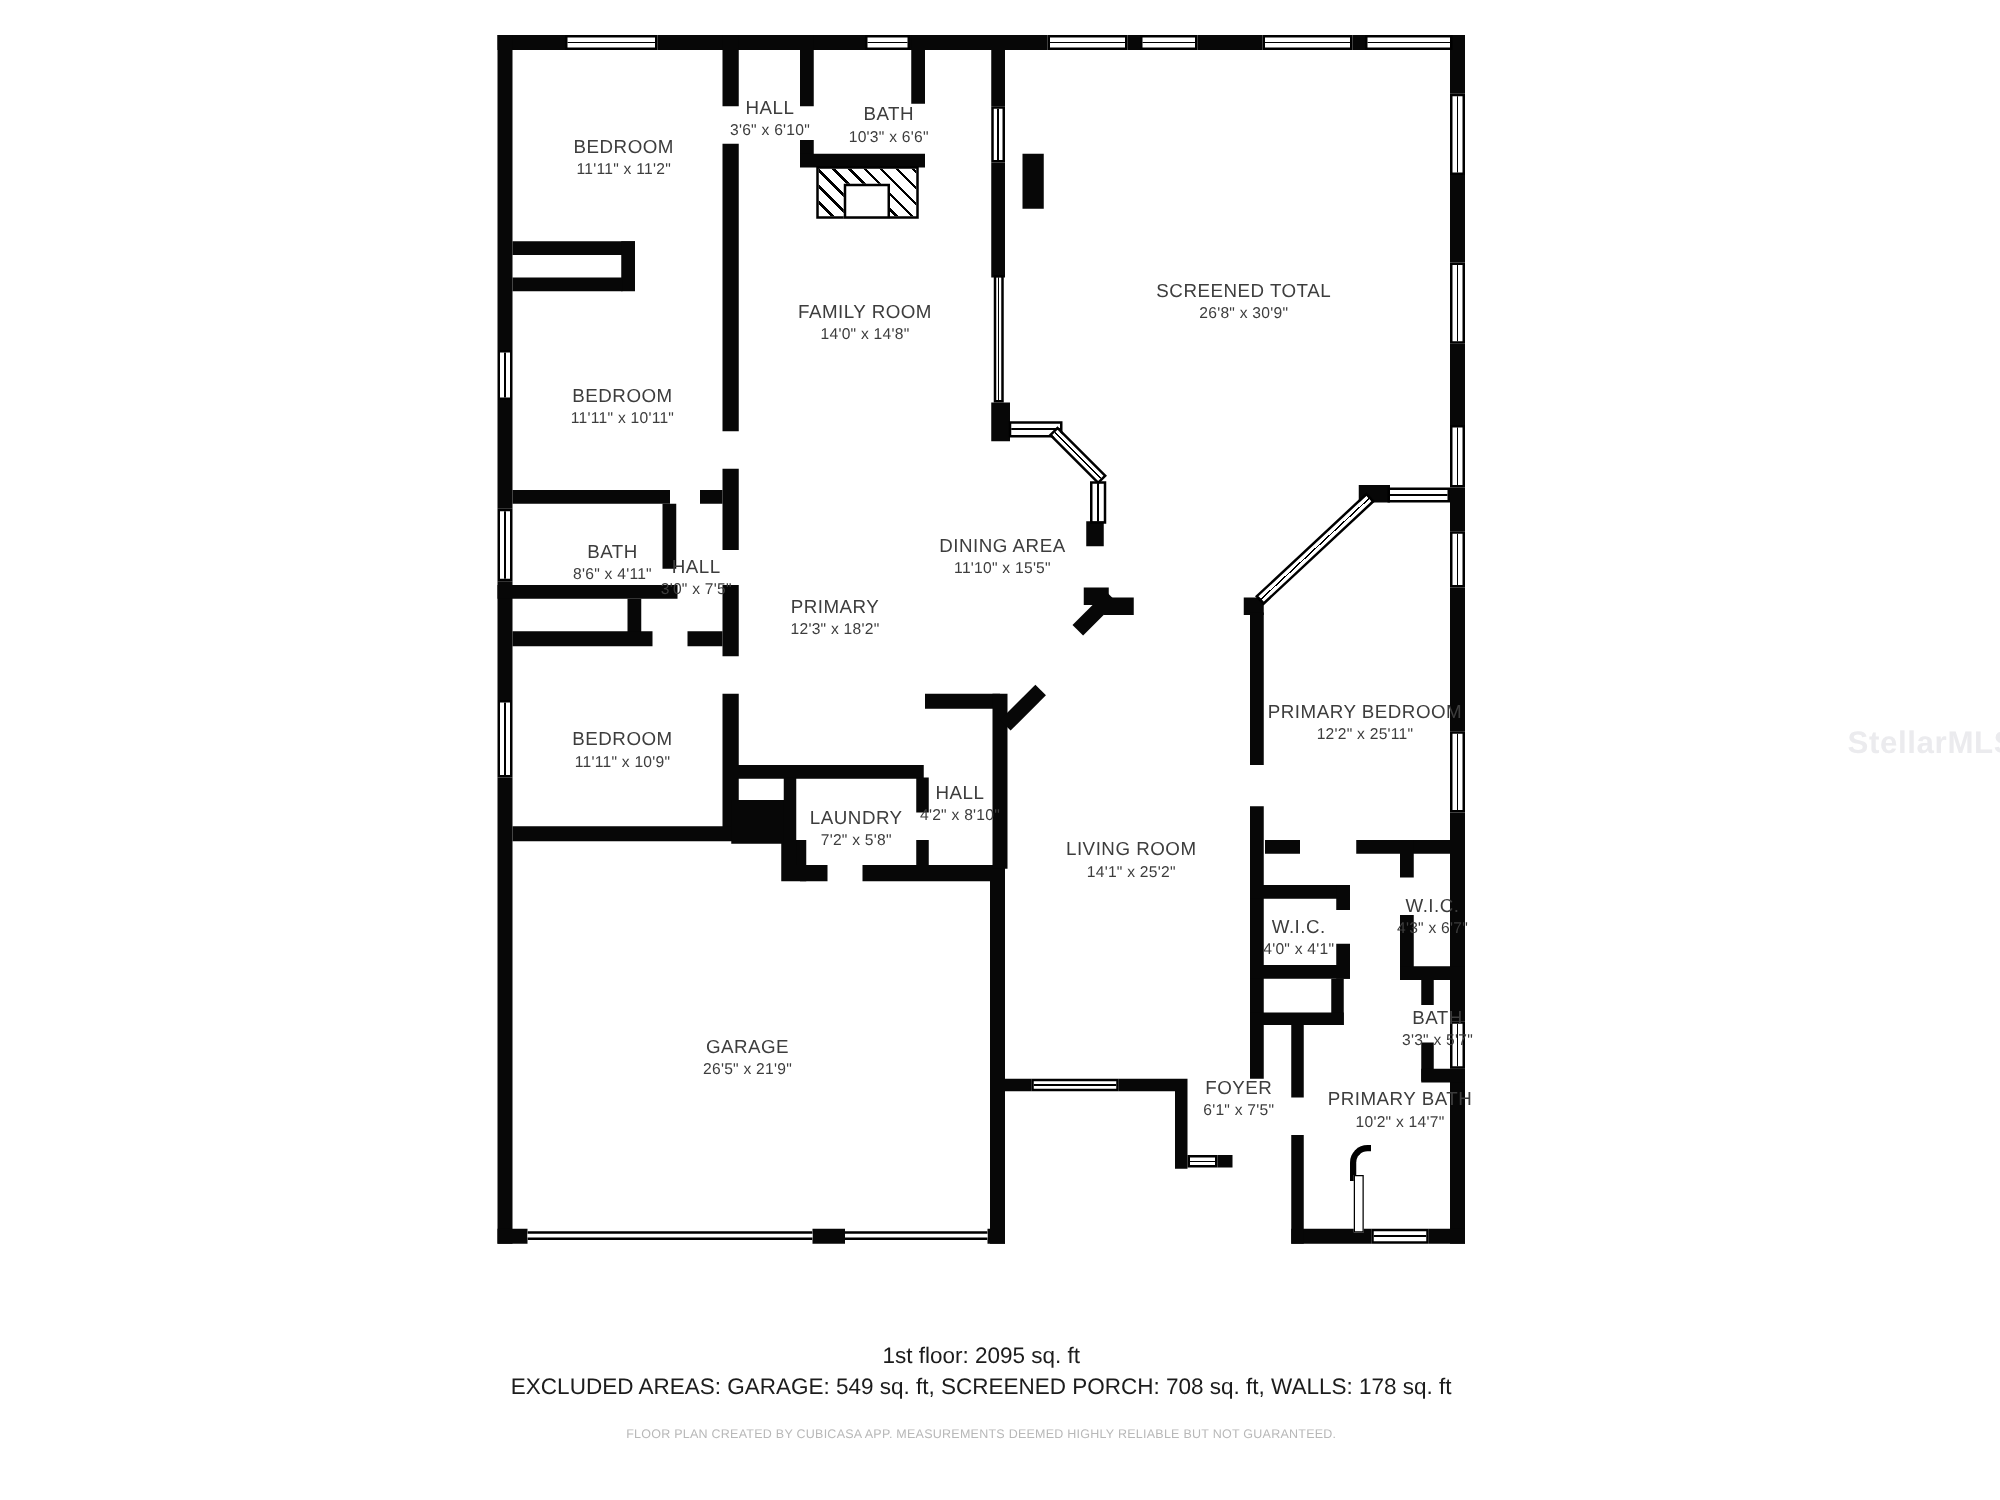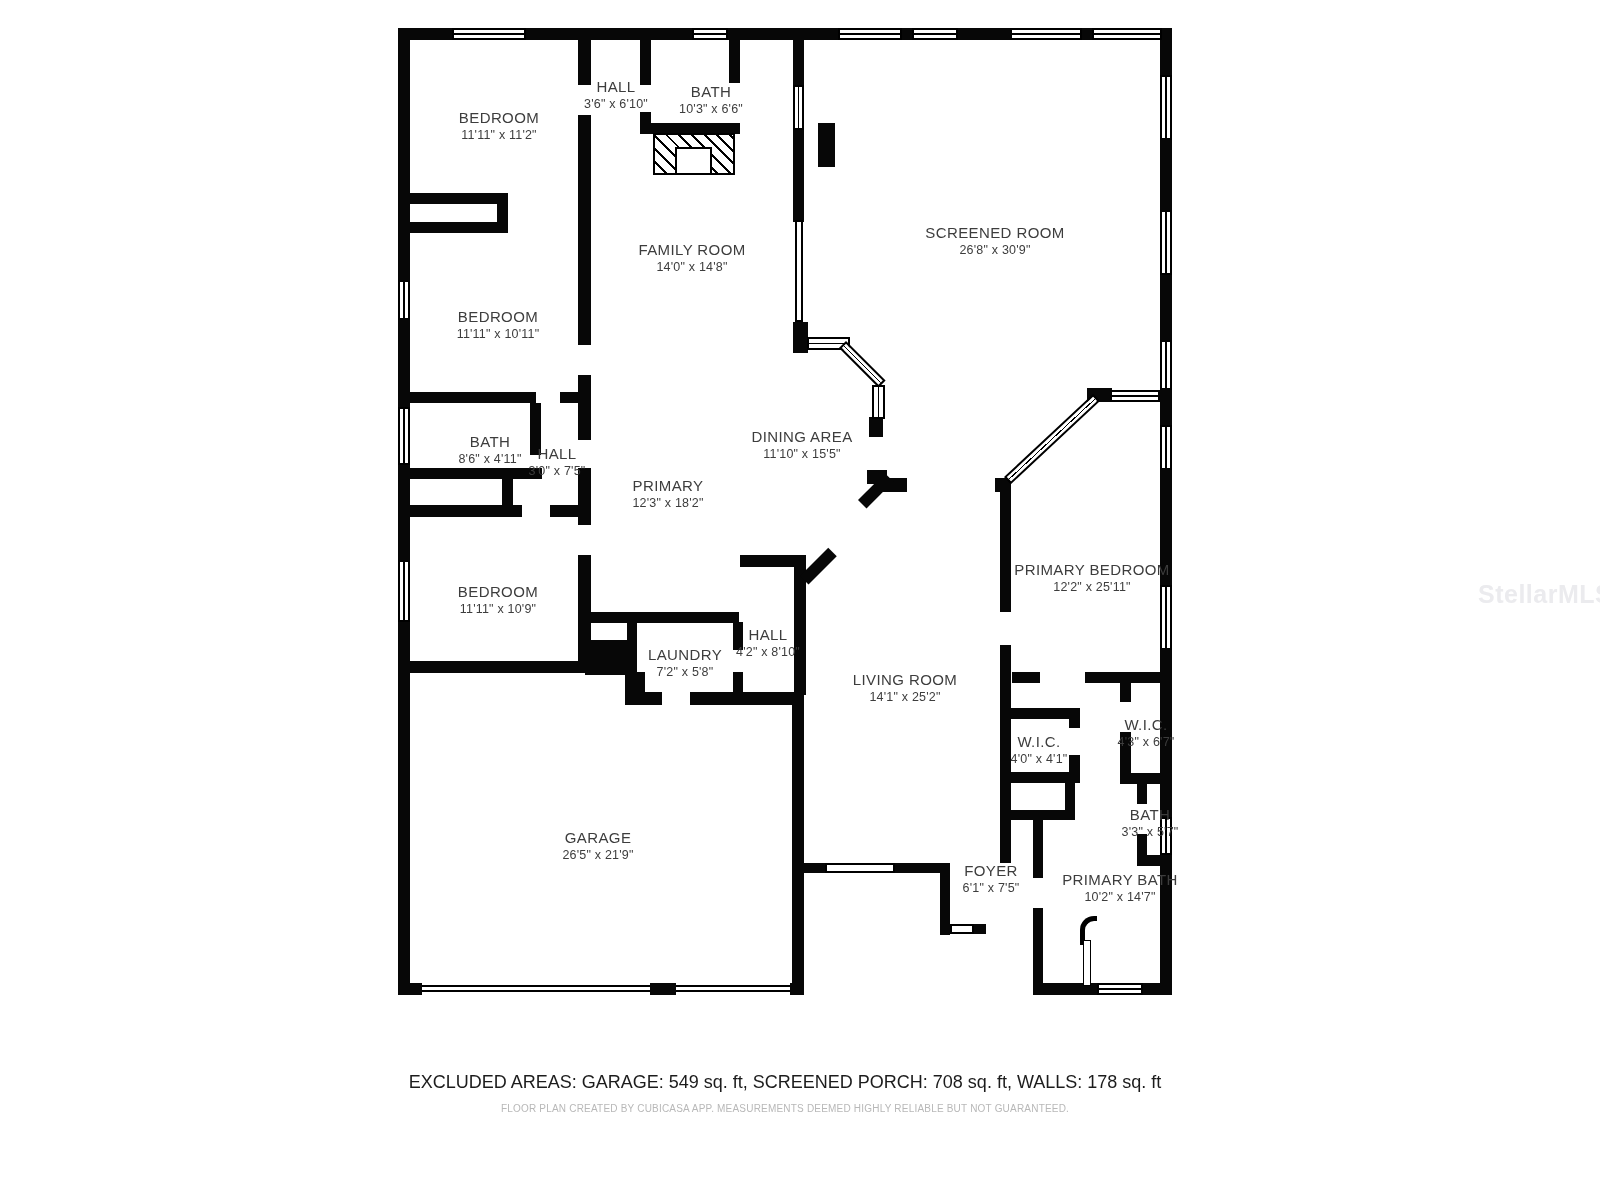--- a/index.html
+++ b/index.html
@@ -23,21 +23,21 @@
         border-top:5px solid #000;border-top-left-radius:14px;z-index:3;}
   .shower-glass{position:absolute;box-sizing:border-box;border:1.5px solid #000;background:#fff;z-index:3;}
   .rlabel{position:absolute;transform:translate(-50%,-50%);text-align:center;
         white-space:nowrap;z-index:6;color:#3d3d3d;line-height:1.18;}
   .rname{font-size:15px;letter-spacing:.4px;}
   .rdims{font-size:12.5px;margin-top:1px;letter-spacing:.2px;}
   .summary{position:absolute;left:0;top:1068px;width:1570px;text-align:center;z-index:6;color:#1c1c1c;}
   .sum-total{font-size:20px;font-weight:bold;}
   .sum-floor{font-size:18px;margin-top:6px;}
   .sum-excluded{font-size:18px;margin-top:4px;}
-  .sum-disclaimer{font-size:10px;color:#b8b8b8;margin-top:10px;letter-spacing:.2px;}
+  .sum-disclaimer{font-size:10px;color:#b8b8b8;margin-top:22px;letter-spacing:.2px;}
   .watermark{position:absolute;left:1478px;top:580px;font-size:25px;font-weight:600;
         color:#ebebee;letter-spacing:.5px;z-index:1;}
 </style>
 </head>
 <body>
 
 <div class="page">
 
   <div class="watermark">StellarMLS</div>
 
@@ -55,21 +55,21 @@
       </div>
     <div class="rlabel" style="left:616px;top:95px">
         <div class="rname">HALL</div>
         <div class="rdims">3'6" x 6'10"</div>
       </div>
     <div class="rlabel" style="left:711px;top:100px">
         <div class="rname">BATH</div>
         <div class="rdims">10'3" x 6'6"</div>
       </div>
     <div class="rlabel" style="left:995px;top:241px">
-        <div class="rname">SCREENED ROOM</div>
+        <div class="rname">SCREENED TOTAL</div>
         <div class="rdims">26'8" x 30'9"</div>
       </div>
     <div class="rlabel" style="left:692px;top:258px">
         <div class="rname">FAMILY ROOM</div>
         <div class="rdims">14'0" x 14'8"</div>
       </div>
     <div class="rlabel" style="left:498px;top:325px">
         <div class="rname">BEDROOM</div>
         <div class="rdims">11'11" x 10'11"</div>
       </div>
@@ -246,16 +246,17 @@
       <div class="winv" style="left: 872px; top: 385px; width: 13px; height: 34px;"></div>
       <div class="gdoor" style="left: 422px; top: 985px; width: 228px; height: 7px;"></div>
       <div class="gdoor" style="left: 676px; top: 985px; width: 114px; height: 7px;"></div>
       <div class="dwin" style="left: 846px; top: 341px; width: 56px; height: 10px; transform: rotate(45deg);"></div>
       <div class="dwin" style="left: 1004px; top: 477px; width: 122px; height: 10px; transform: rotate(-43deg);"></div>
       <div class="dwall" style="left: 800px; top: 576px; width: 40px; height: 12px; transform: rotate(-45deg);"></div>
       <div class="dwall" style="left: 858px; top: 500px; width: 38px; height: 12px; transform: rotate(-45deg);"></div>
     </div>
 
   <div class="summary">
+    <div class="sum-floor">1st floor: 2095 sq. ft</div>
     <div class="sum-excluded">EXCLUDED AREAS: GARAGE: 549 sq. ft, SCREENED PORCH: 708 sq. ft, WALLS: 178 sq. ft</div>
     <div class="sum-disclaimer">FLOOR PLAN CREATED BY CUBICASA APP. MEASUREMENTS DEEMED HIGHLY RELIABLE BUT NOT GUARANTEED.</div>
   </div>
 </div>
 
 </body></html>

